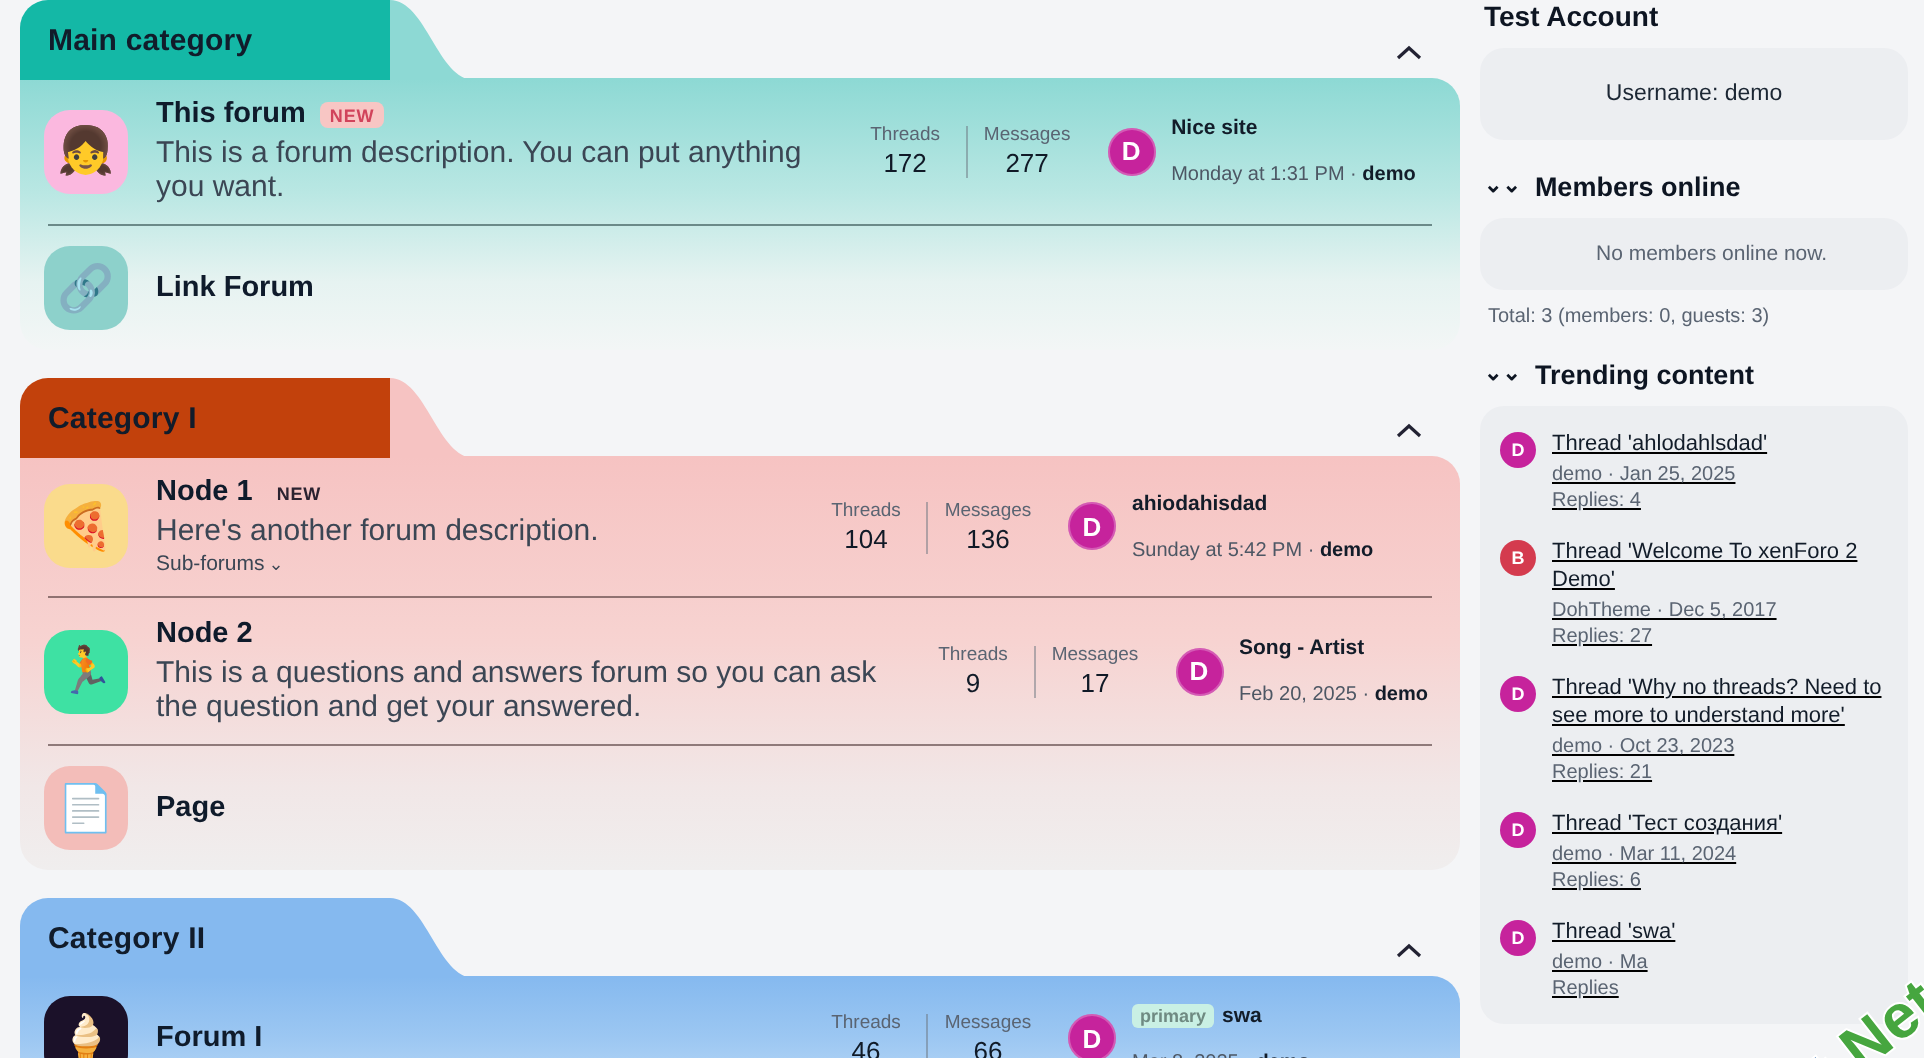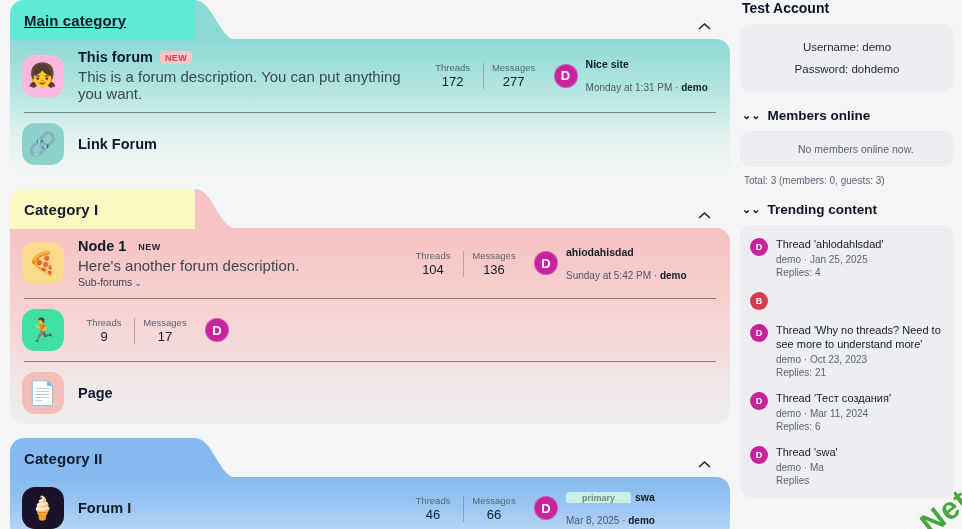--- a/index.html
+++ b/index.html
@@ -41,25 +41,25 @@
     z-index: 2;
   }
   .cat-chevron {
     position: absolute; right: 18px; top: 18px;
     width: 16px; height: 16px; z-index: 6;
     display:flex; align-items:center; justify-content:center;
     color:#223; cursor:pointer;
   }
 
   
-  .teal .cat-tab { background: #5eead4; text-decoration: underline; }
+  .teal .cat-tab { background: #14b8a6; }
   .teal .cat-body { background: linear-gradient(#8dd9d4 0%, #b9e7e3 42%, #e6f3f1 75%, #f3f6f6 100%); }
   .teal .divider { border-color: #1e3b3a; }
 
-  .pink .cat-tab { background: #fef9c3; }
+  .pink .cat-tab { background: #c2410c; }
   .pink .cat-body { background: linear-gradient(#f6c3c2 0%, #f7d3d1 45%, #f1e7e7 80%, #f0eeee 100%); }
   .pink .divider { border-color: #3d2626; }
 
   .blue .cat-tab { background: #85b9ef; }
   .blue .cat-body { background: linear-gradient(#85b9ef 0%, #9cc7f2 50%, #bedbf7 100%); }
 
   
   .node-row {
     display: flex; align-items: center;
     padding: 10px 16px 10px 12px;
@@ -112,21 +112,21 @@
     display:flex; align-items:center; justify-content:center;
     flex: 0 0 24px; margin-right: 8px;
     box-shadow: inset 0 0 0 1px rgba(255,255,255,.25);
   }
   .lp-text { min-width: 0; }
   .lp-title { font-size: 10.5px; color: #121c29; font-weight: 600; white-space: nowrap; overflow:hidden; text-overflow:ellipsis; }
   .lp-meta  { font-size: 10px; color: #4d5764; margin-top: 12px; white-space: nowrap; }
   .lp-meta b { color: #121c29; }
   .tag-primary {
     background: #c9f0e4; color:#6f8a82; font-size: 9px;
-    border-radius: 3px; padding: 1px 16px; margin-right: 4px; text-align: center;
+    border-radius: 3px; padding: 1px 4px; margin-right: 4px; text-align: center;
   }
 
   
   .side-title {
     font-size: 14px; font-weight: 700; color: #0d1522;
     margin: 0 0 8px 2px;
   }
   .side-head {
     display:flex; align-items:center; gap:7px;
     font-size: 13.5px; font-weight: 700; color: #0d1522;
@@ -143,21 +143,21 @@
 
   .trend-item { display: flex; gap: 8px; margin-bottom: 13px; }
   .trend-item:last-child { margin-bottom: 0; }
   .tav {
     width: 18px; height: 18px; border-radius: 50%;
     background: #c6239c; color:#fff; font-size:9px; font-weight:600;
     display:flex; align-items:center; justify-content:center; flex:0 0 18px;
     margin-top: 1px;
   }
   .tav.red { background: #d43b4e; }
-  .trend-body { min-width:0; }
+  .trend-body { min-width:0;text-decoration:underline; }
   .trend-title { font-size: 11px; color: #121c29; line-height: 14px; }
   .trend-meta  { font-size: 10px; color: #5a6472; margin-top: 3px; }
   .trend-rep   { font-size: 10px; color: #5a6472; margin-top: 2px; }
 
   
   .watermark {
     position: absolute; right: -14px; bottom: 18px;
     transform: rotate(-38deg); transform-origin: 100% 100%;
     font-size: 31px; font-weight: 800; letter-spacing: .5px;
     white-space: nowrap; pointer-events: none;
@@ -272,33 +272,43 @@
                 <div class="lp-title"><span>ahiodahisdad</span></div>
                 <div class="lp-meta"><span>Sunday at 5:42 PM</span> · <b>demo</b></div>
               </div>
             </div>
           </div>
           <div class="divider"></div>
           <div class="node-row">
             <div class="node-icon icon-run">
               <span>🏃</span>
             </div>
+            <div class="node-main">
+              <div class="node-title-line">
+                <span class="node-title">Node 2</span>
+              </div>
+              <div class="node-desc">This is a questions and answers forum so you can ask the question and get your answered.</div>
+            </div>
             <div class="stats">
               <div class="stat">
                 <div class="k">Threads</div>
                 <div class="v">9</div>
               </div>
               <div class="stat-sep"></div>
               <div class="stat">
                 <div class="k">Messages</div>
                 <div class="v">17</div>
               </div>
             </div>
             <div class="lastpost">
               <div class="avatar">D</div>
+              <div class="lp-text">
+                <div class="lp-title"><span>Song - Artist</span></div>
+                <div class="lp-meta"><span>Feb 20, 2025</span> · <b>demo</b></div>
+              </div>
             </div>
           </div>
           <div class="divider"></div>
           <div class="node-row">
             <div class="node-icon icon-page">
               <span>📄</span>
             </div>
             <div class="node-main">
               <div class="node-title-line">
                 <span class="node-title">Page</span>
@@ -350,21 +360,20 @@
           </div>
         </div>
       </div>
     </div>
 
   <div class="side-col">
 
     <div class="side-title">Test Account</div>
     <div class="side-card center">
       <div class="side-line">Username: demo</div>
-      <div class="side-line">Password: dohdemo</div>
     </div>
 
     <div class="side-head">
       <span class="dblchev">⌄⌄</span>
       <span>Members online</span>
     </div>
     <div class="side-card">
       <div class="side-muted">No members online now.</div>
     </div>
     <div class="side-total">Total: 3 (members: 0, guests: 3)</div>
@@ -377,20 +386,25 @@
         <div class="trend-item">
           <div class="tav">D</div>
           <div class="trend-body">
             <div class="trend-title">Thread 'ahlodahlsdad'</div>
             <div class="trend-meta">demo · Jan 25, 2025</div>
             <div class="trend-rep">Replies: 4</div>
           </div>
         </div>
         <div class="trend-item">
           <div class="tav red">B</div>
+          <div class="trend-body">
+            <div class="trend-title">Thread 'Welcome To xenForo 2 Demo'</div>
+            <div class="trend-meta">DohTheme · Dec 5, 2017</div>
+            <div class="trend-rep">Replies: 27</div>
+          </div>
         </div>
         <div class="trend-item">
           <div class="tav">D</div>
           <div class="trend-body">
             <div class="trend-title">Thread 'Why no threads? Need to see more to understand more'</div>
             <div class="trend-meta">demo · Oct 23, 2023</div>
             <div class="trend-rep">Replies: 21</div>
           </div>
         </div>
         <div class="trend-item">

